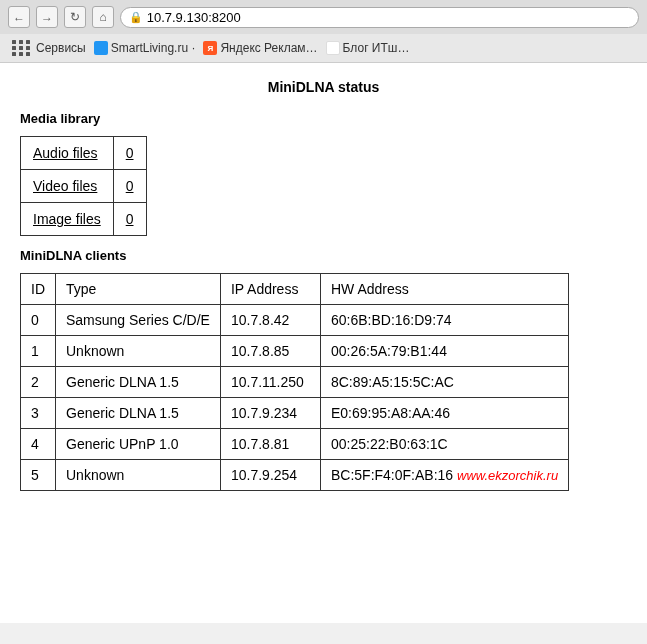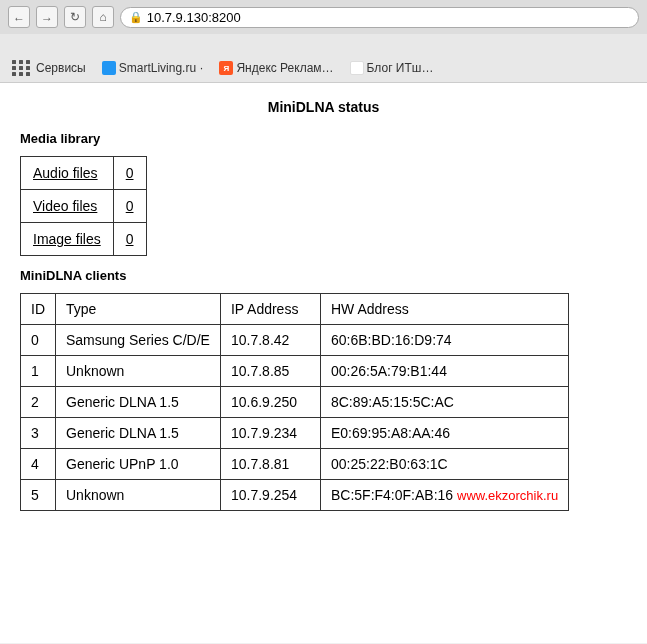--- a/index.html
+++ b/index.html
@@ -43,25 +43,23 @@
       border-radius: 12px;
       padding: 2px 8px;
       gap: 4px;
       font-size: 13px;
     }
     .lock-icon { color: #888; font-size: 11px; }
     .bookmarks-bar {
       display: flex;
       align-items: center;
       padding: 4px 8px;
-      gap: 8px;
       background: #e8e8e8;
       font-size: 12px;
       overflow: hidden;
-      margin-top: 20px;
     }
     .bm-apps {
       display: inline-flex;
       align-items: center;
       gap: 3px;
       font-size: 12px;
       color: #333;
       cursor: pointer;
       padding: 2px 4px;
       border-radius: 3px;
@@ -186,20 +184,21 @@
       min-width: 100px;
     }
     .clients-table td:nth-child(4),
     .clients-table th:nth-child(4) {
       min-width: 130px;
     }
 
     .watermark {
       color: red;
       font-size: 13px;
+      font-style: italic;
     }
   </style>
 </head>
 <body>
 
 <div class="browser-chrome">
   <div class="browser-nav">
     <div class="nav-btn">
       <span>←</span>
     </div>
@@ -289,21 +288,21 @@
     </tr>
         <tr>
       <td>1</td>
       <td>Unknown</td>
       <td>10.7.8.85</td>
       <td>00:26:5A:79:B1:44</td>
     </tr>
         <tr>
       <td>2</td>
       <td>Generic DLNA 1.5</td>
-      <td>10.6.9.250</td>
+      <td>10.7.11.250</td>
       <td>8C:89:A5:15:5C:AC</td>
     </tr>
         <tr>
       <td>3</td>
       <td>Generic DLNA 1.5</td>
       <td>10.7.9.234</td>
       <td>E0:69:95:A8:AA:46</td>
     </tr>
         <tr>
       <td>4</td>

